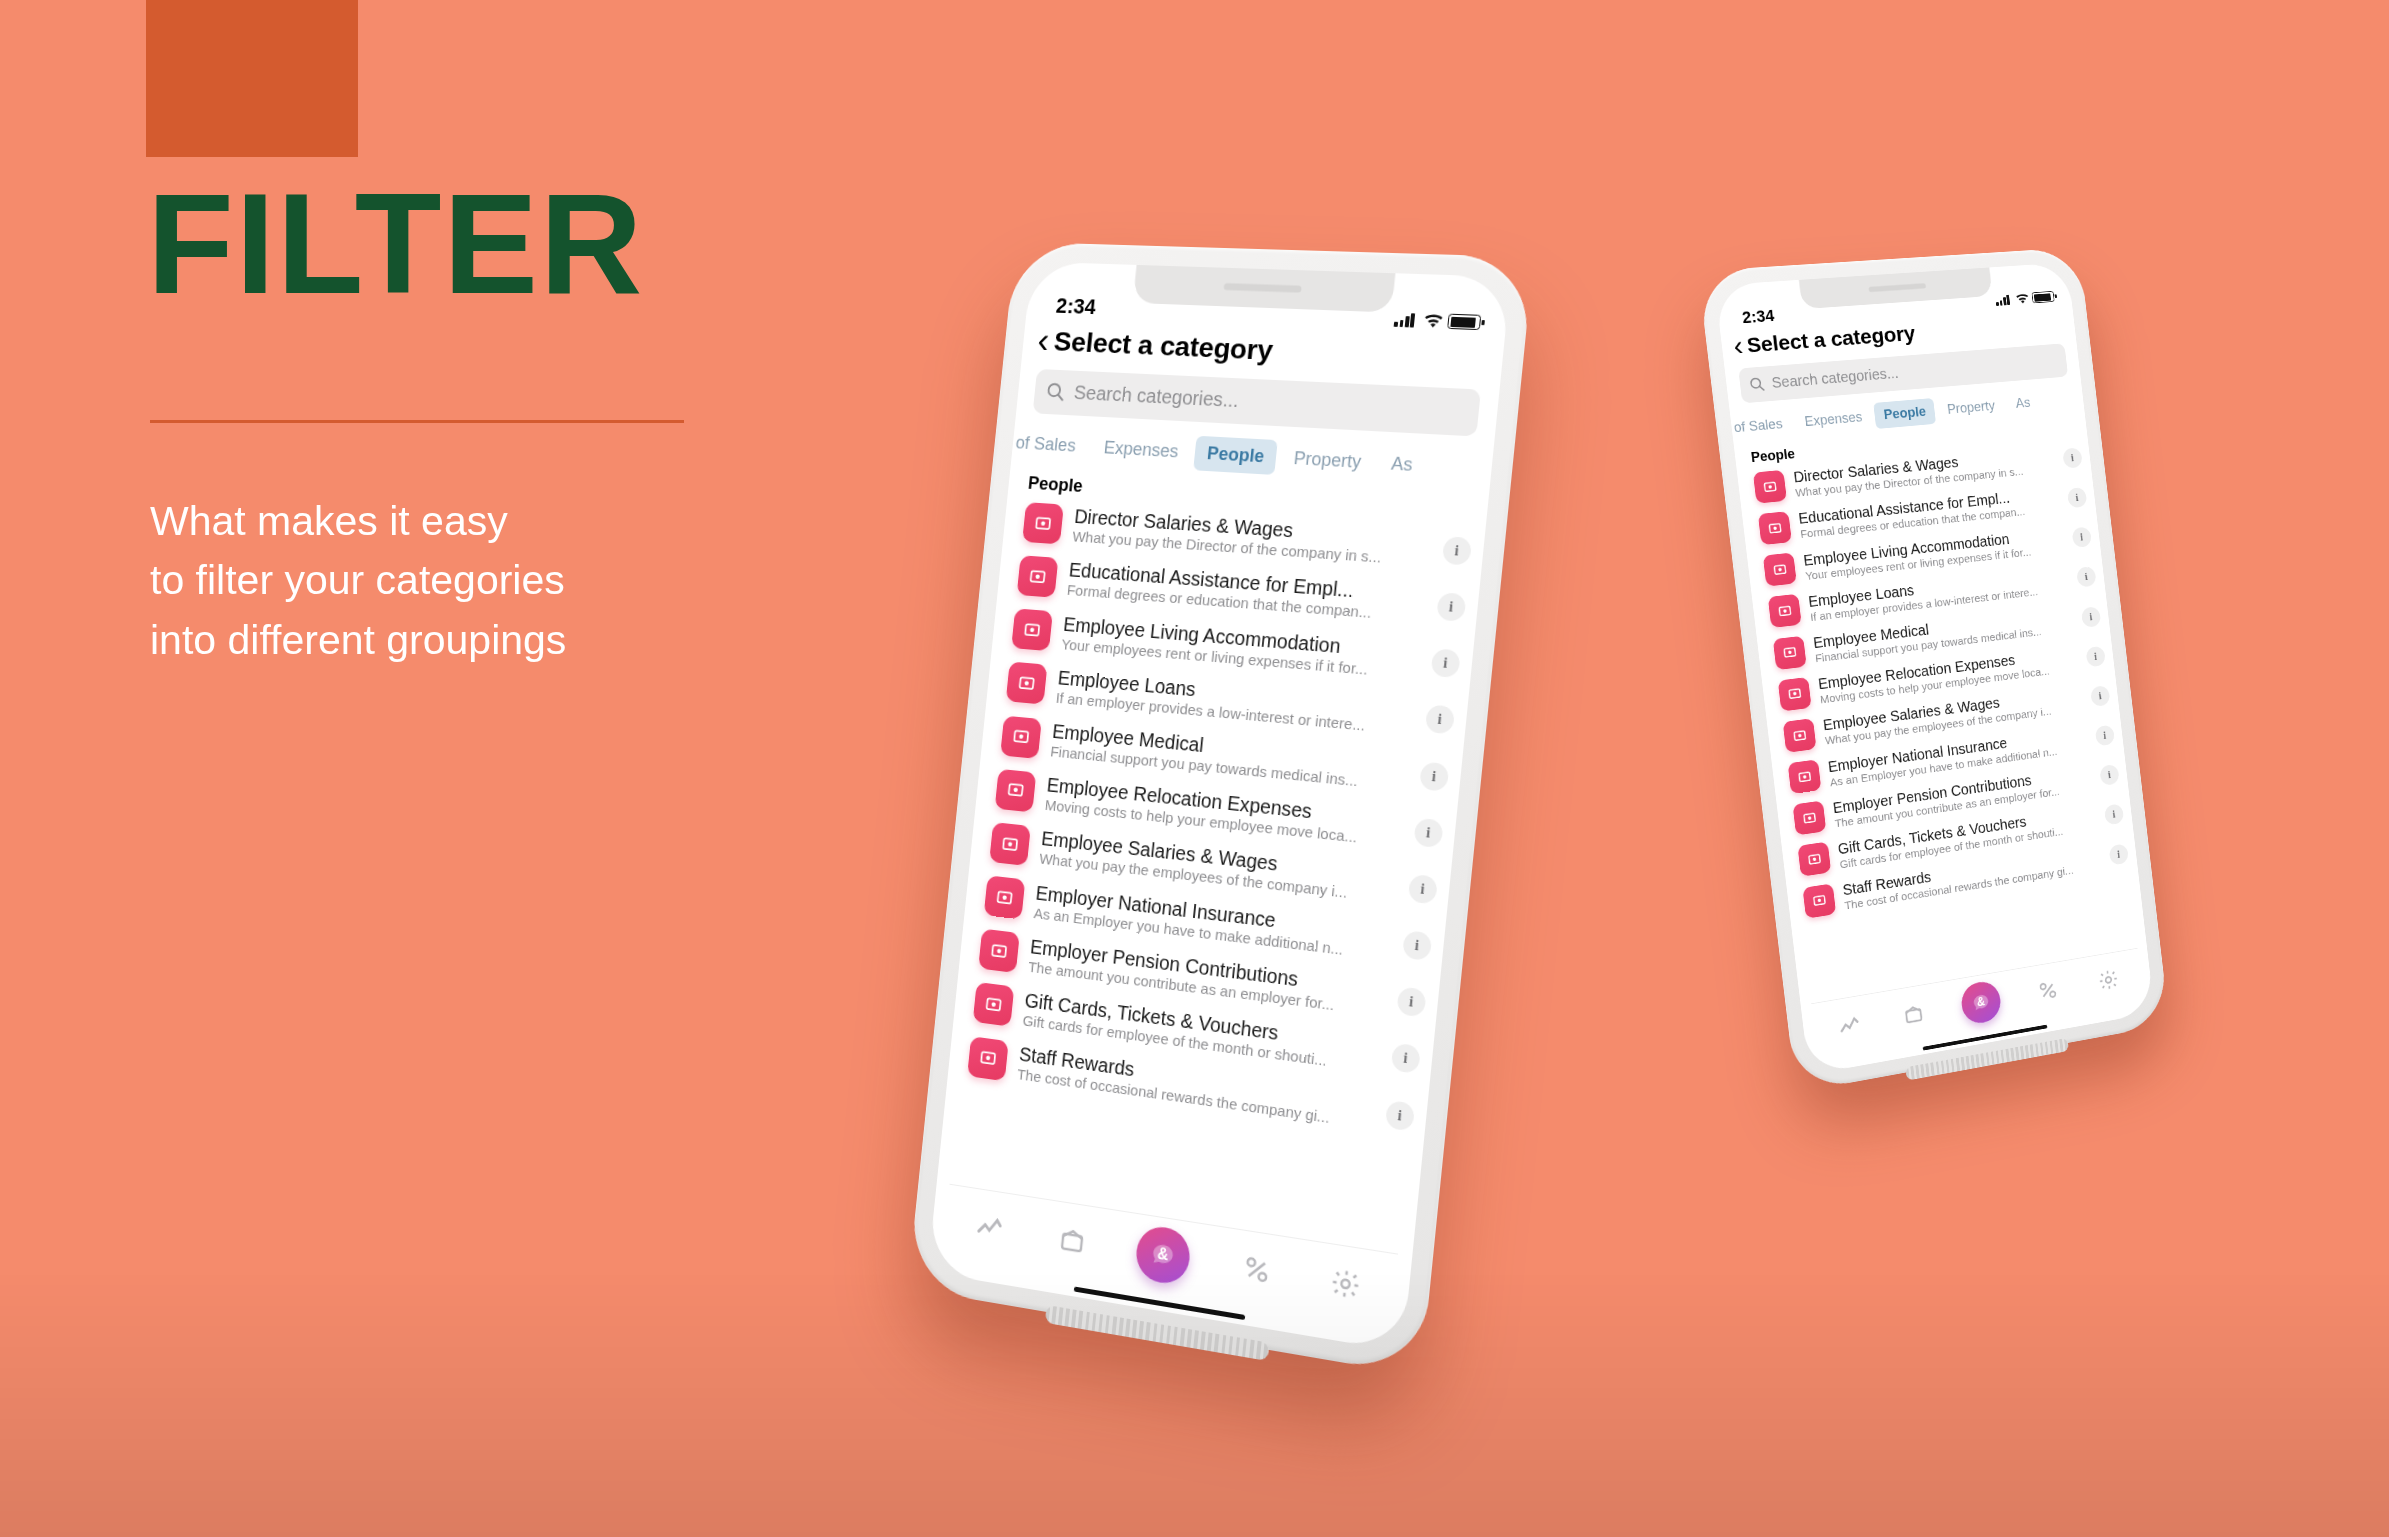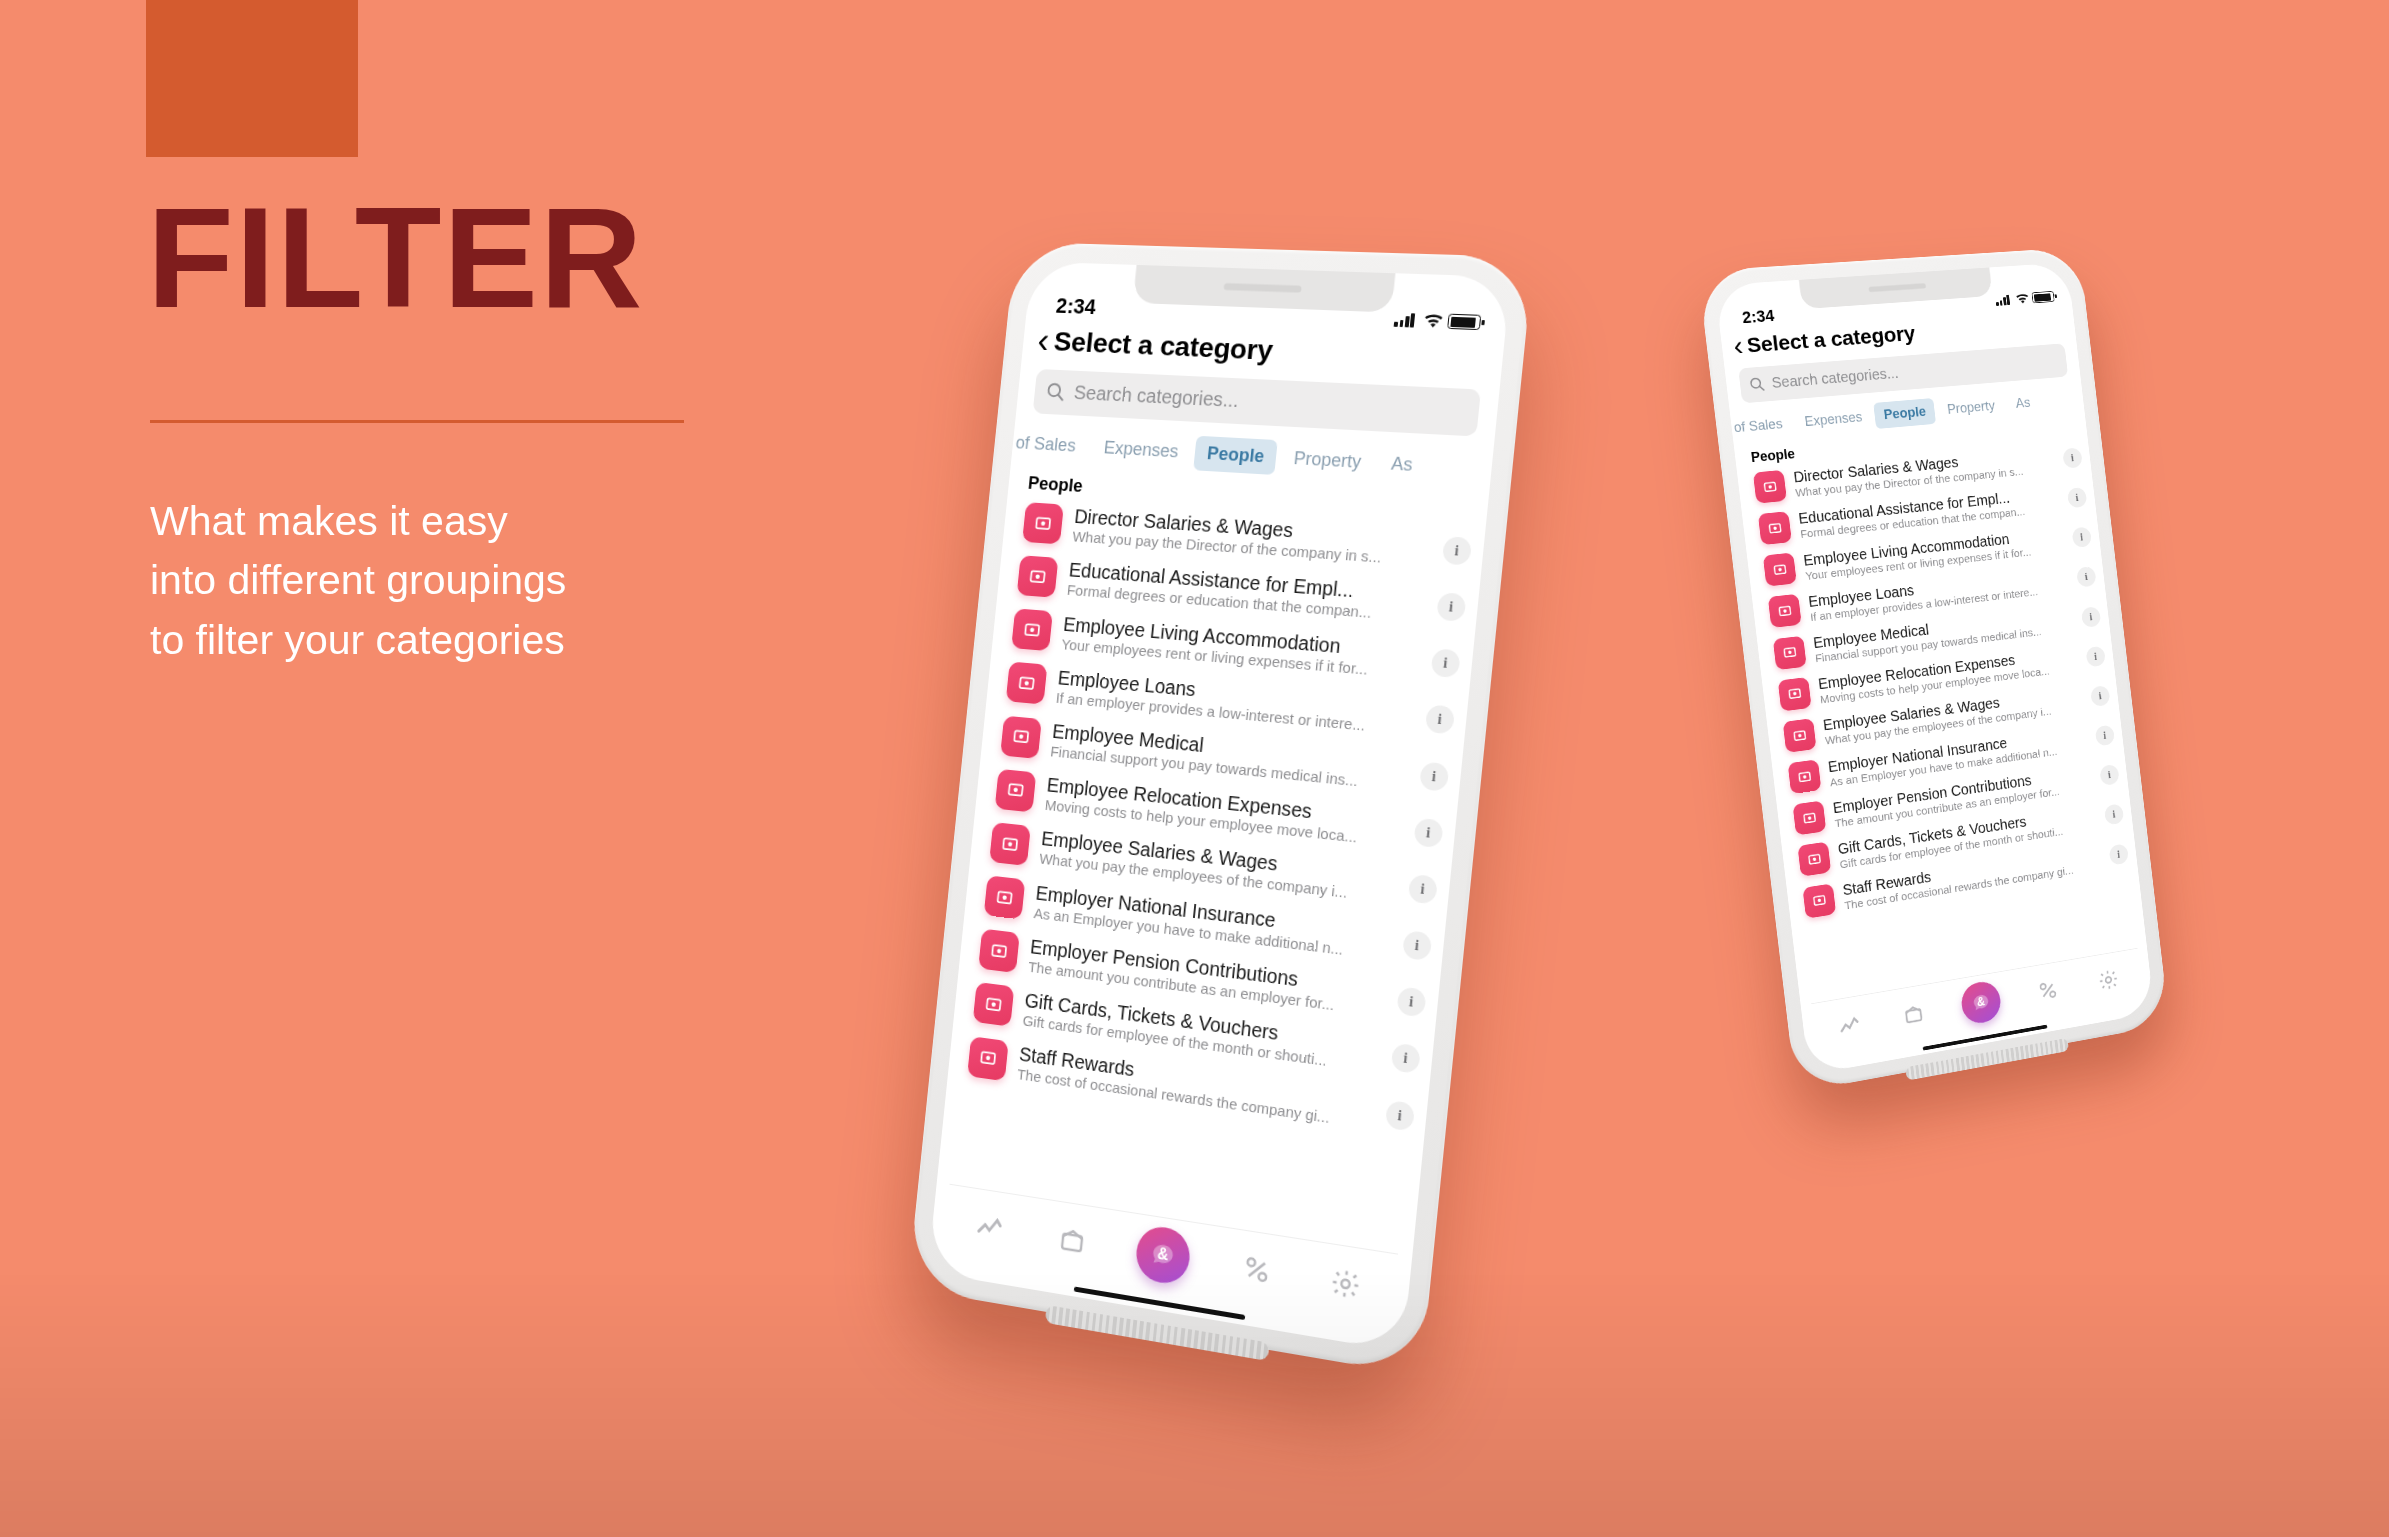--- a/index.html
+++ b/index.html
@@ -19,25 +19,25 @@
   pointer-events:none;
 }
 .corner-block {
   position: absolute;
   top: 0; left: 146px;
   width: 212px; height: 157px;
   background: #d45b2f;
 }
 .headline {
   position: absolute;
-  left: 147px; top: 187px;
+  left: 147px; top: 173px;
   font-size: 142px;
   font-weight: 600;
   letter-spacing: 1.8px;
-  color: #7f1d1d;
+  color: #14532d;
   line-height: 1;
 }
 .rule {
   position: absolute;
   left: 150px; top: 420px;
   width: 534px; height: 2.7px;
   background: #d45b2f;
 }
 .copy {
   position: absolute;
@@ -224,22 +224,22 @@
 }
 </style>
 </head>
 <body>
 
 <div class="corner-block"></div>
 <div class="headline">FILTER</div>
 <div class="rule"></div>
 <div class="copy">
   <div>What makes it easy</div>
+  <div>to filter your categories</div>
   <div>into different groupings</div>
-  <div>to filter your categories</div>
 </div>
 
 <div class="phone-wrap p1">
   <div class="phone-3d-1">
     <div class="phone-frame">
       <div class="bottom-lip"></div>
       <div class="phone-screen" id="screen-1">
         <div class="notch"></div>
 
   <div class="status-bar">

